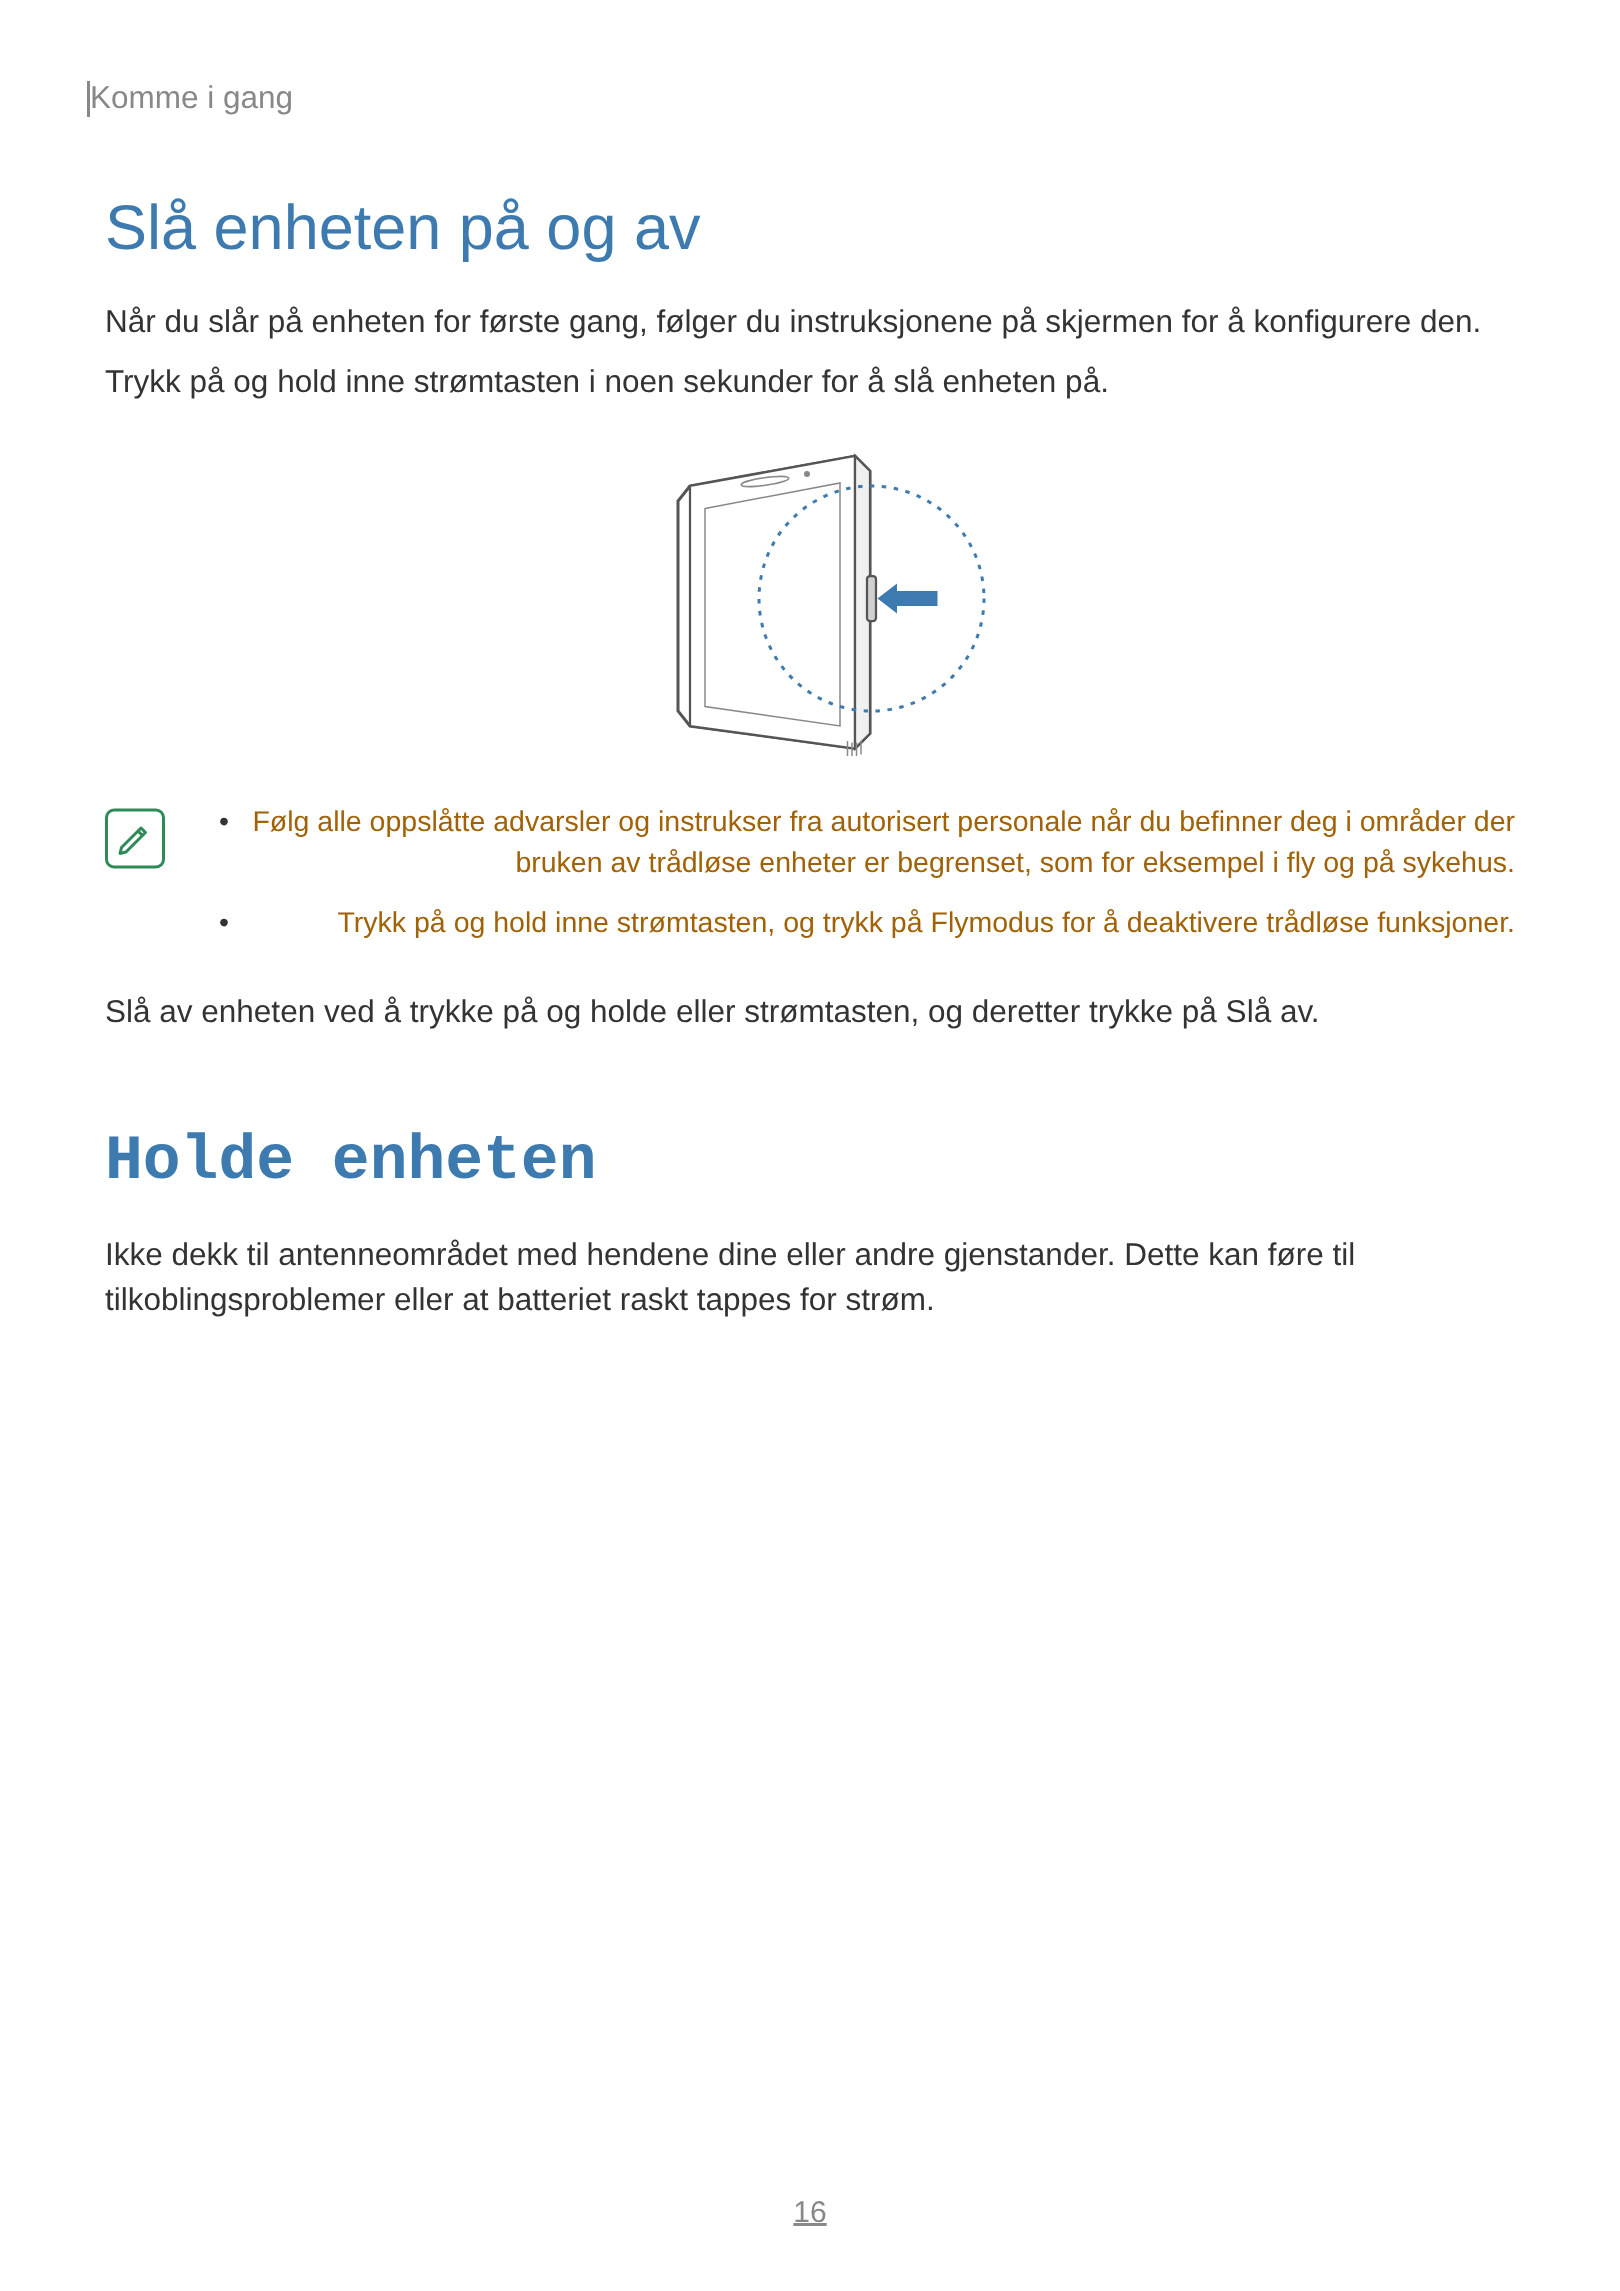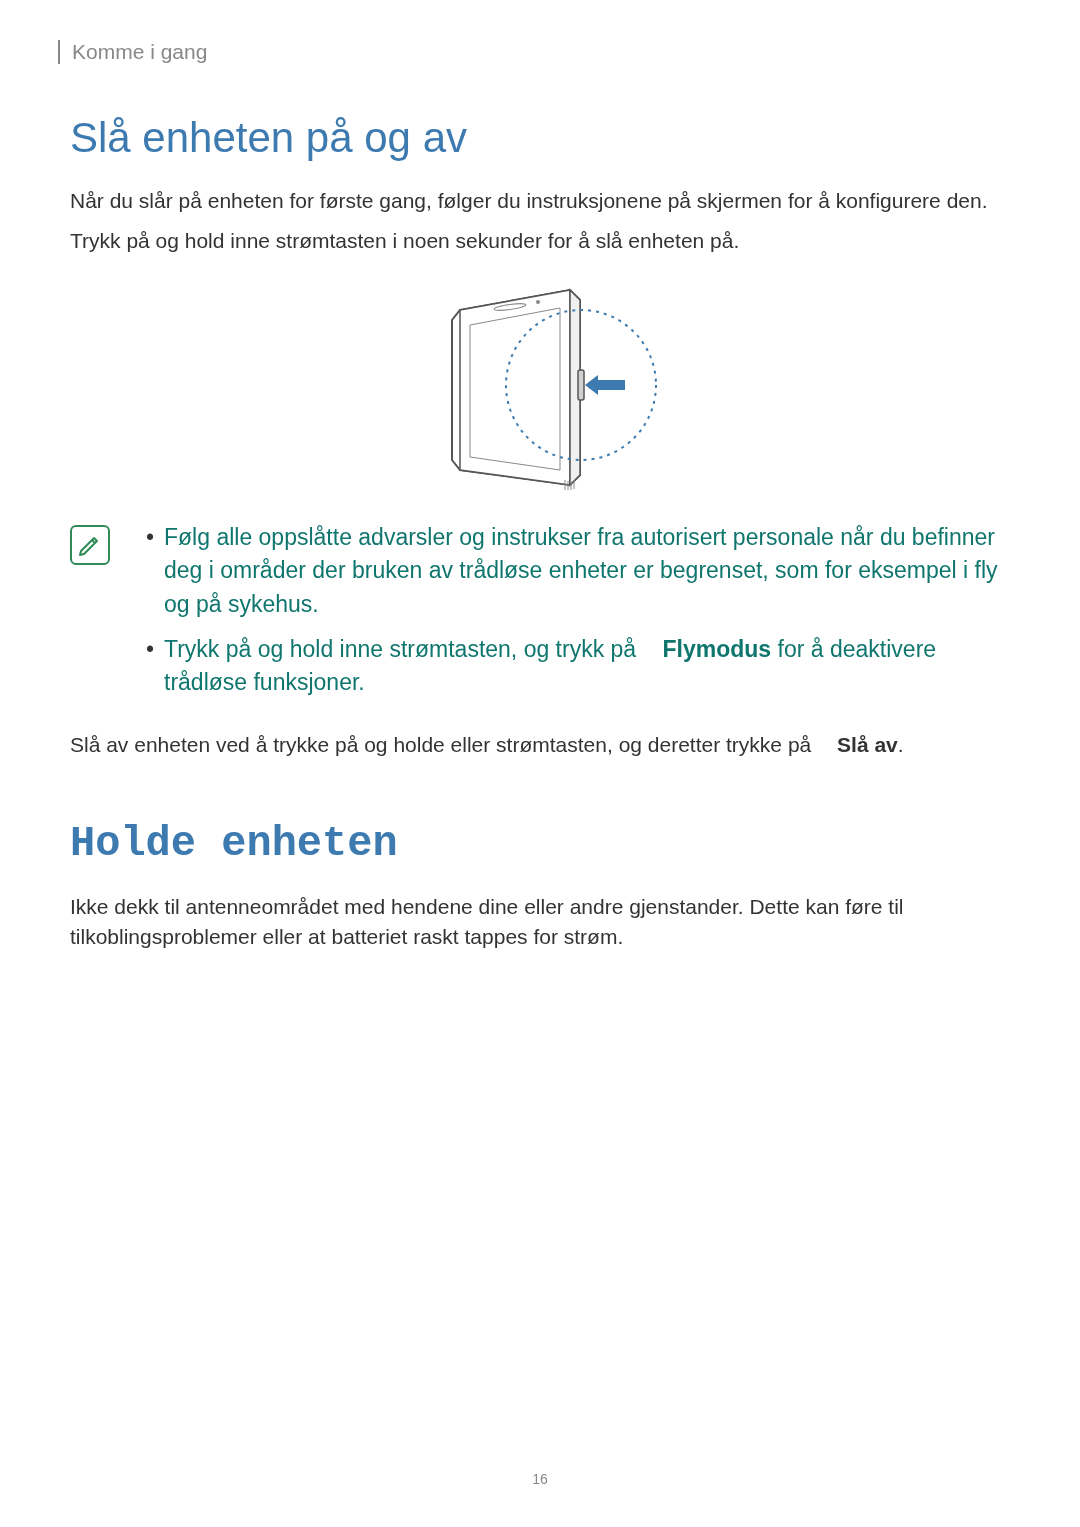--- a/index.html
+++ b/index.html
@@ -12,23 +12,23 @@
       background: #fff;
       width: 1080px;
       min-height: 1527px;
       position: relative;
     }
     .page {
       padding: 40px 70px 40px 70px;
     }
     .header-section {
       border-left: 2px solid #888;
-      padding-left: 12px;
       margin-bottom: 50px;
       margin-left: -12px;
+      margin-top: 14px;
     }
     .section-label {
       color: #888;
       font-size: 21px;
       font-weight: 400;
     }
     .heading-1 {
       color: #3d7ab0;
       font-size: 42px;
       font-weight: 400;
@@ -60,54 +60,55 @@
       justify-content: center;
       flex-shrink: 0;
       margin-right: 30px;
       margin-top: 4px;
     }
     .note-list {
       list-style: none;
       flex: 1;
     }
     .note-list li {
-      color: #0f766e;
-      font-size: 23px;
+      color: #a16207;
+      font-size: 19px;
       line-height: 1.45;
       margin-bottom: 12px;
       padding-left: 24px;
       position: relative;
+      text-align: right;
     }
     .note-list li::before {
       content: "•";
       position: absolute;
       left: 6px;
       top: 0;
       color: #333;
     }
     .bold {
-      font-weight: 700;
-      margin-left: 20px;
+      font-weight: 400;
     }
     .heading-2 {
       color: #3d7ab0;
       font-size: 42px;
       font-weight: 700;
       margin-top: 60px;
       margin-bottom: 24px;
       font-family: Liberation Mono, monospace;
     }
     .page-number {
       position: absolute;
       bottom: 40px;
       left: 0;
       right: 0;
       text-align: center;
       color: #888;
-      font-size: 14px;
+      font-size: 20px;
+      text-decoration: underline;
     }
   </style>
 </head>
 <body>
 
 <div class="page">
   <div class="header-section">
     <span class="section-label">Komme i gang</span>
   </div>
 

